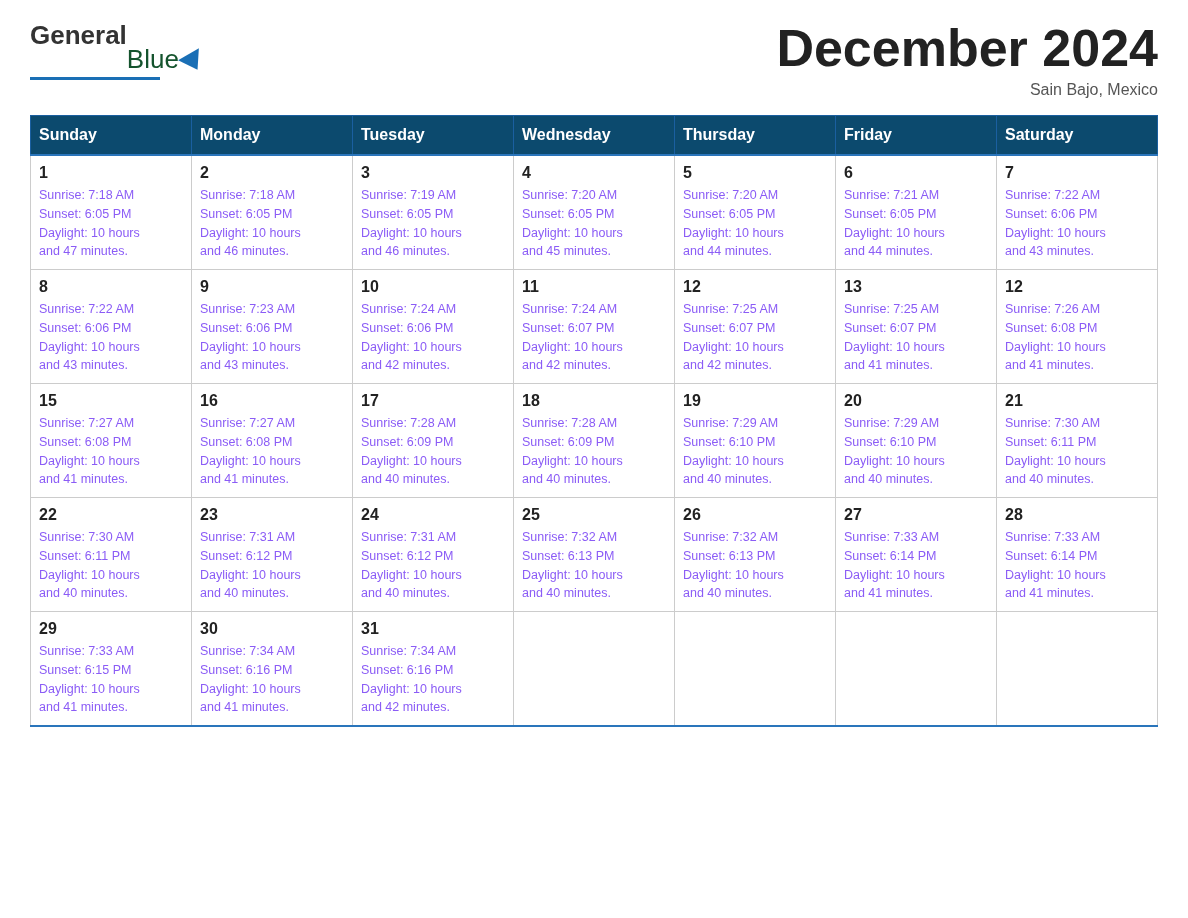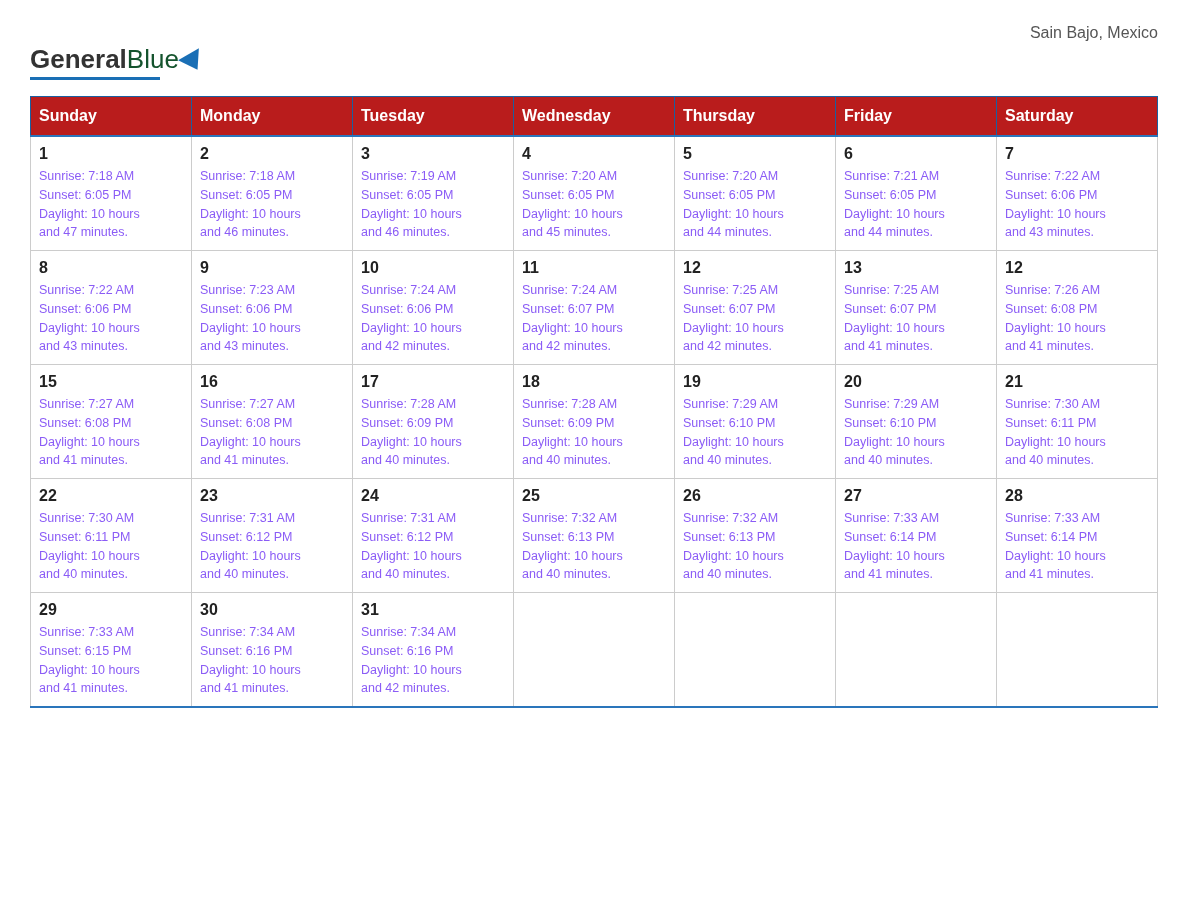--- a/index.html
+++ b/index.html
@@ -16,21 +16,21 @@
       align-items: flex-start;
       margin-bottom: 16px;
     }
     .logo {
       display: flex;
       flex-direction: column;
       align-items: flex-start;
     }
     .logo-text {
       display: flex;
-      align-items: flex-end;
+      align-items: flex-start;
     }
     .logo-general {
       font-size: 26px;
       font-weight: bold;
       color: #333;
     }
     .logo-blue {
       font-size: 26px;
       font-weight: normal;
       color: #14532d;
@@ -68,21 +68,21 @@
       font-size: 16px;
       color: #555;
       margin-top: 4px;
     }
     .calendar {
       width: 100%;
       border-collapse: collapse;
       border: 1px solid #aaa;
     }
     .calendar th {
-      background: #b91c1c;
+      background: #0c4a6e;
       color: #fff;
       font-size: 16px;
       font-weight: bold;
       padding: 10px 8px;
       text-align: left;
       border: 1px solid #1a5fa0;
     }
     .calendar td {
       vertical-align: top;
       padding: 8px;
@@ -123,20 +123,21 @@
     <div class="logo-text">
       <span class="logo-general">General</span>
       <span class="logo-blue">
         <span>Blue</span>
         <span class="logo-triangle"></span>
       </span>
     </div>
     <div class="logo-line"></div>
   </div>
   <div class="title-section">
+    <div class="month-title">December 2024</div>
     <div class="location">Sain Bajo, Mexico</div>
   </div>
 </div>
 
 <table class="calendar">
   <thead>
     <tr>
     <th>Sunday</th>
         <th>Monday</th>
         <th>Tuesday</th>

